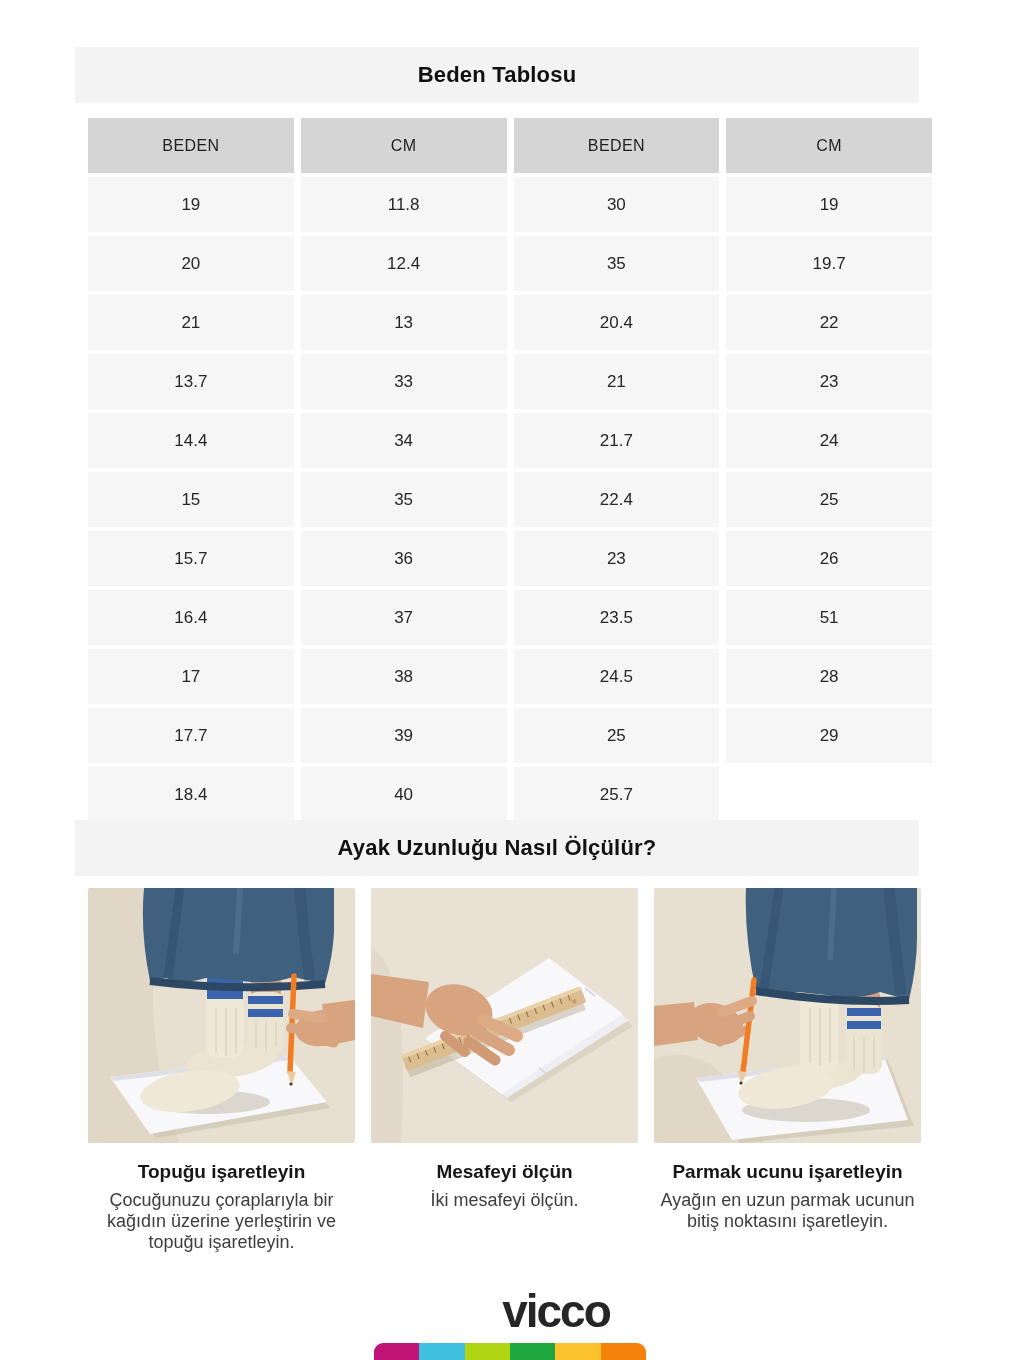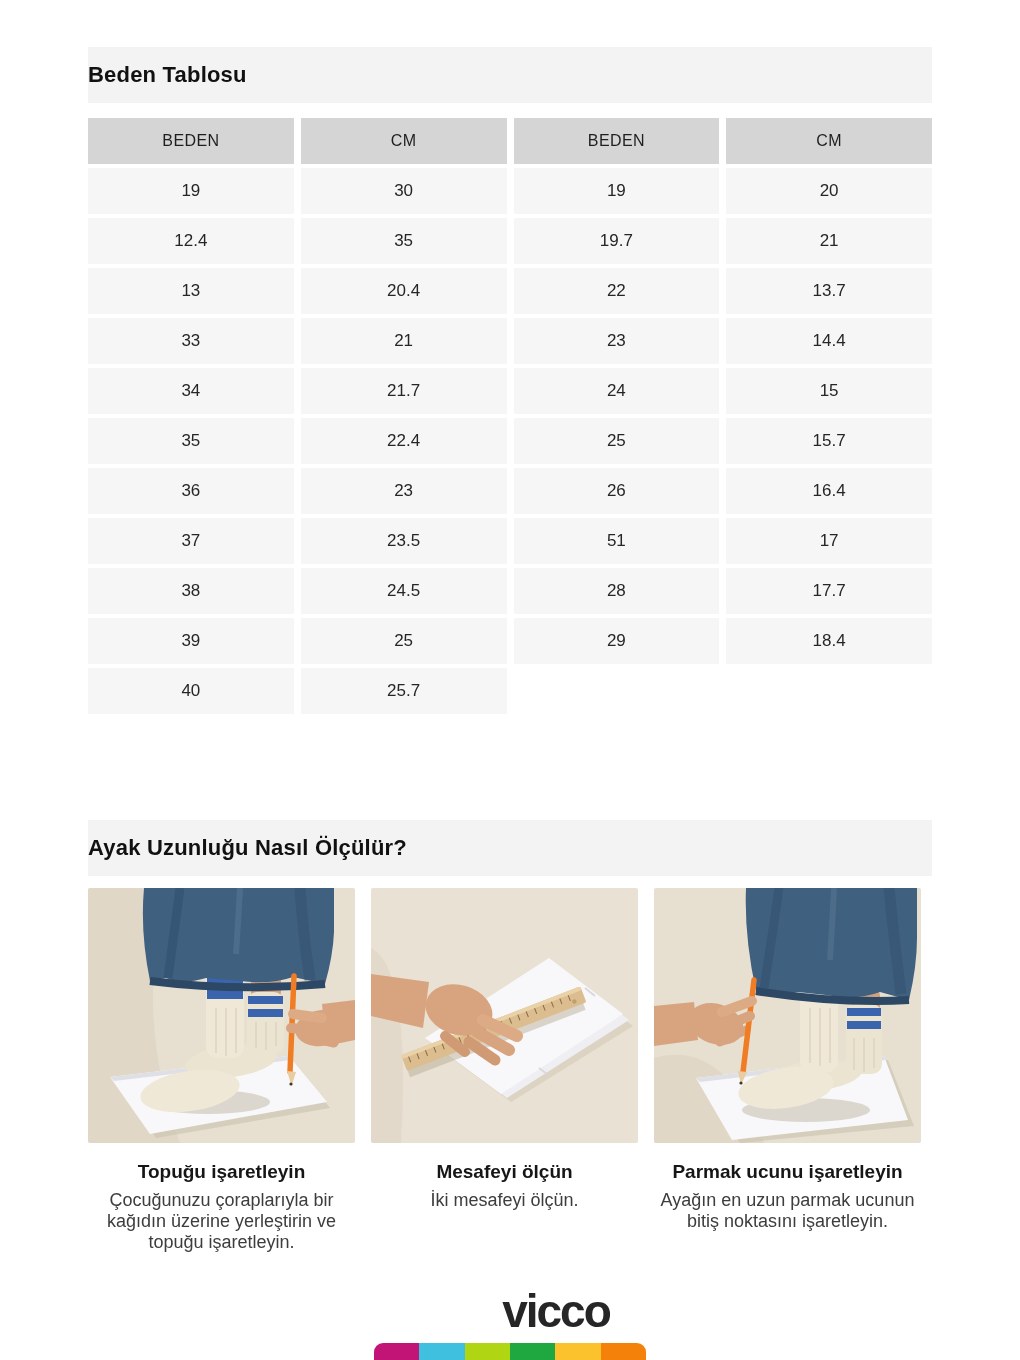--- a/index.html
+++ b/index.html
@@ -3,34 +3,34 @@
 <meta charset="utf-8">
 <style>
   * { margin:0; padding:0; box-sizing:border-box; }
   html,body { background:#ffffff; }
   .page {
     position:relative; width:1020px; height:1360px; margin:0 auto;
     background:#ffffff; overflow:hidden;
     font-family:"Liberation Sans","DejaVu Sans",sans-serif; color:#1c1c1c;
   }
   .banner {
-    position:absolute; left:88px; width:844px; height:56px;
-    background:#f3f3f3; display:flex; align-items:center; 
+    position:absolute; left:75px; width:844px; height:56px;
+    background:#f3f3f3; display:flex; align-items:center; justify-content:center;
   }
   .banner .banner-title { font-size:22px; font-weight:700; color:#111; letter-spacing:.2px; }
   .banner.title-banner { top:47px; }
   .banner.measure-banner { top:820px; }
 
   .size-grid {
     position:absolute; left:88px; top:118px; width:844px;
     display:grid; grid-template-columns:repeat(4,1fr);
     column-gap:7px; row-gap:4px;
   }
   .size-grid .cell {
-    height:46px; display:flex; align-items:center; justify-content:center;
+    height:55px; display:flex; align-items:center; justify-content:center;
     background:#f6f6f6; font-size:17px; color:#262626;
   }
   .size-grid .head {
     background:#d5d5d5; font-size:16px; letter-spacing:.4px; color:#1f1f1f;
   }
 
   .steps {
     position:absolute; left:88px; top:888px; width:844px;
     display:flex; gap:16px;
   }
@@ -59,20 +59,21 @@
     <h1 class="banner-title">Beden Tablosu</h1>
   </section>
 
   <div class="size-grid">
     <div class="cell head">BEDEN</div>
     <div class="cell head">CM</div>
     <div class="cell head">BEDEN</div>
     <div class="cell head">CM</div>
 
     <div class="cell">19</div>
+    <div class="cell">11.8</div>
     <div class="cell">30</div>
     <div class="cell">19</div>
 
     <div class="cell">20</div>
     <div class="cell">12.4</div>
     <div class="cell">35</div>
     <div class="cell">19.7</div>
 
     <div class="cell">21</div>
     <div class="cell">13</div>

